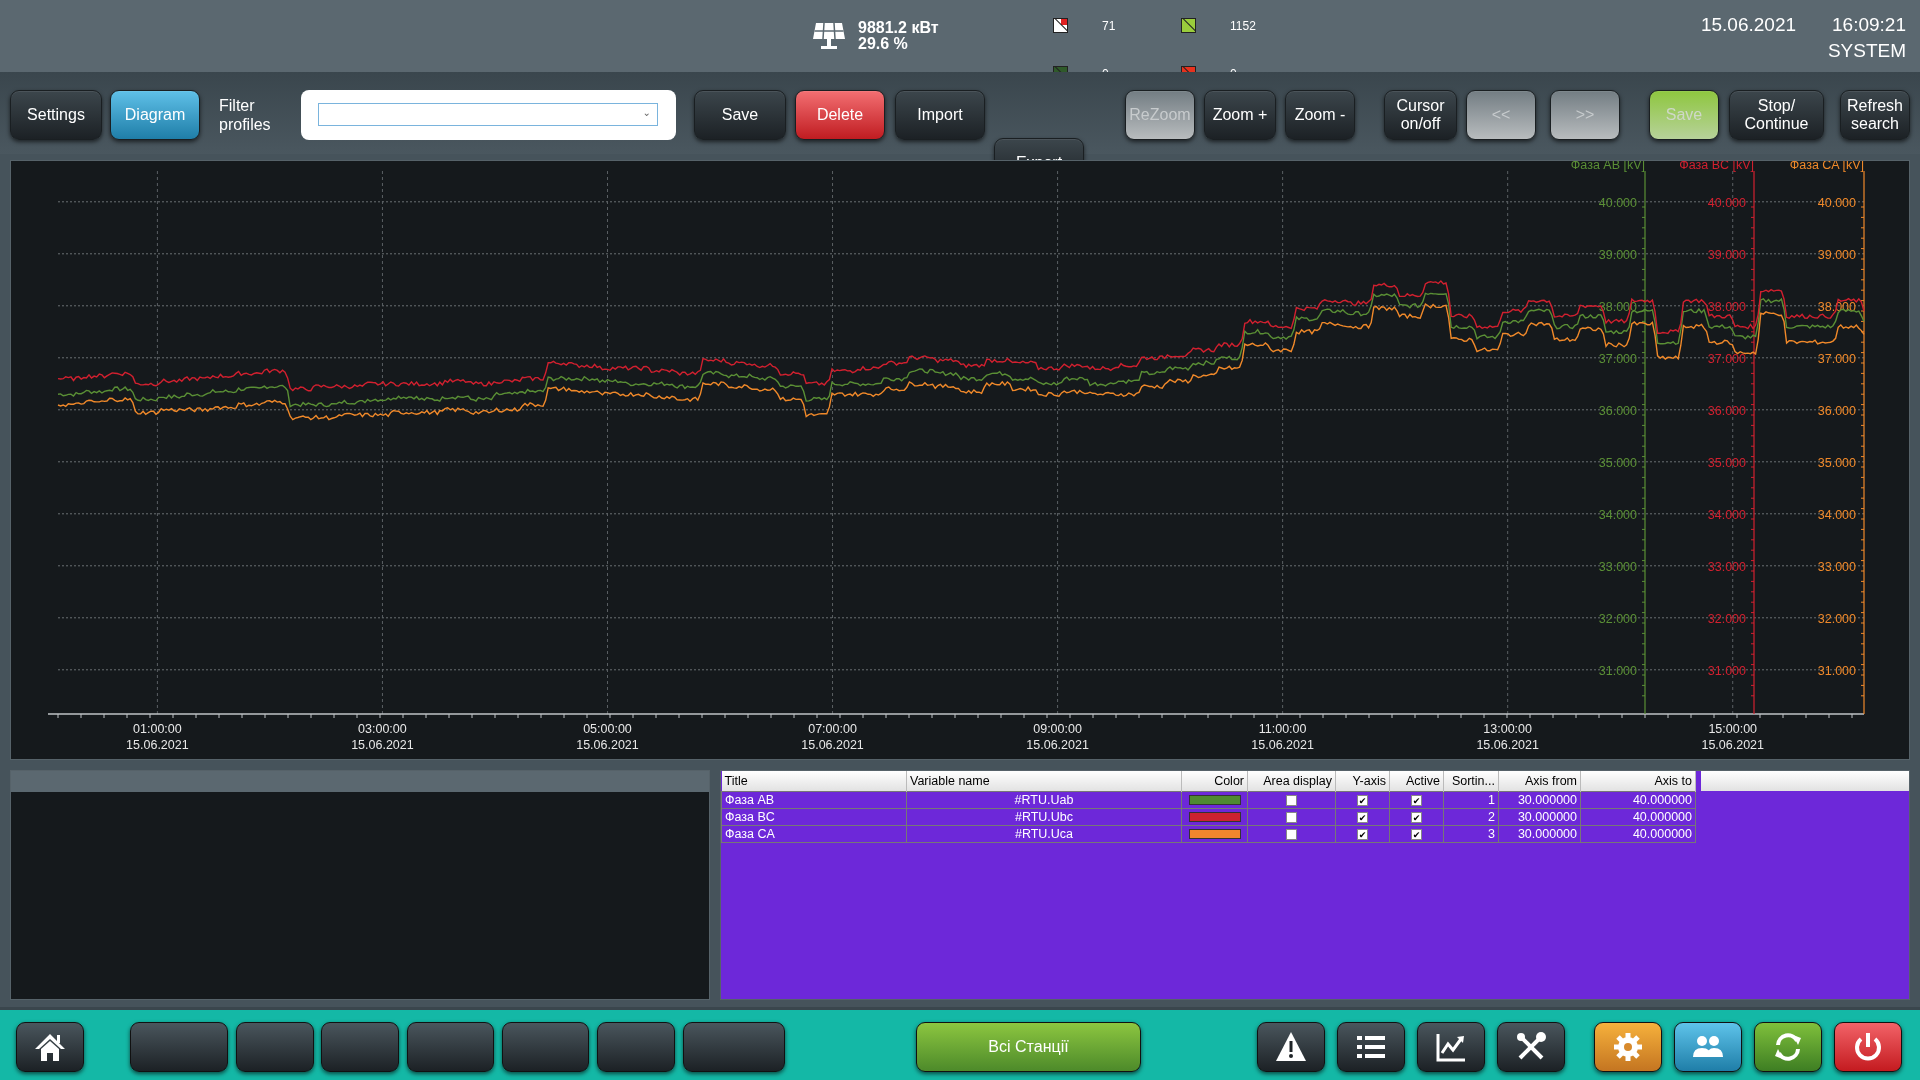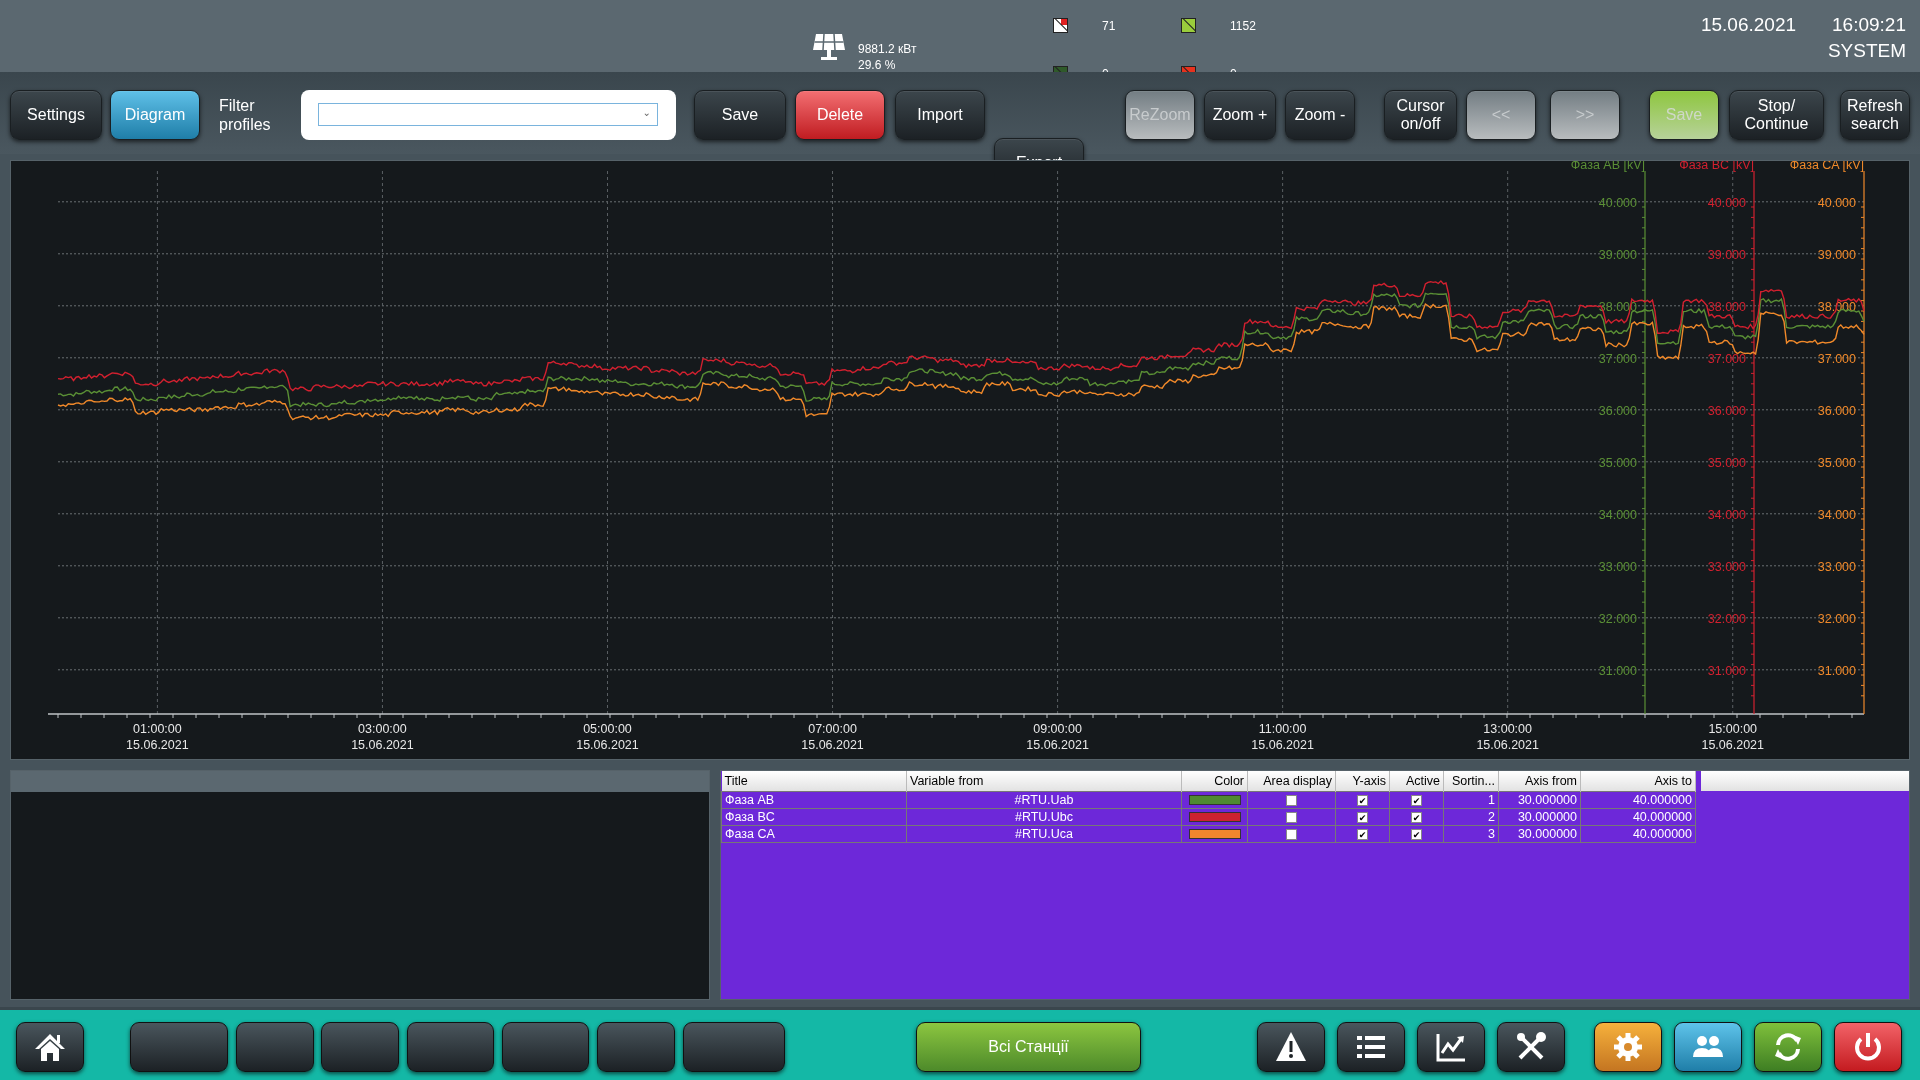--- a/index.html
+++ b/index.html
@@ -1,21 +1,21 @@
 <!DOCTYPE html>
 <html><head>
 <meta charset="utf-8">
 <style>
   * { box-sizing: border-box; margin: 0; padding: 0; }
   html, body { width: 1920px; height: 1080px; overflow: hidden; }
   body { background: #46535b; font-family: "Liberation Sans", sans-serif; color: #fff; position: relative; }
   .topbar { position: absolute; left: 0; top: 0; width: 1920px; height: 72px; background: #5b6870; }
   .solar { position: absolute; left: 812px; top: 20px; display: flex; align-items: center; gap: 12px; }
   .solar svg { width: 34px; height: 30px; }
-  .solar .vals { font-size: 12px; font-weight: normal; line-height: 16px; margin-top: 21px; }
+  .solar .vals { font-size: 16px; font-weight: bold; line-height: 16px; }
   .counters { position: absolute; left: 1053px; top: 18px; display: grid; grid-template-columns: 16px 46px 16px 50px; row-gap: 4px; column-gap: 6px; font-size: 12px; line-height: 14px; align-items: center; gap: 33px; }
   .cnt-icon { width: 15px; height: 15px; border: 1px solid #222; position: relative; overflow: hidden; }
   .cnt-icon::after { content: ""; position: absolute; left: -3px; top: 6px; width: 22px; height: 1px; background: #222; transform: rotate(45deg); }
   .dt { position: absolute; right: 14px; top: 12px; font-size: 19px; text-align: right; line-height: 26px; }
   .dt .row1 span { margin-left: 36px; }
 
   .toolbar { position: absolute; left: 0; top: 72px; width: 1920px; height: 82px; background: linear-gradient(#3a464d, #4a575f); }
   .btn { position: absolute; top: 18px; height: 50px; border-radius: 9px; background: linear-gradient(#3c464c, #1c2125); box-shadow: 0 2px 4px rgba(0,0,0,0.6), inset 0 1px 0 rgba(255,255,255,0.08); color: #fff; font-size: 16px; display: flex; align-items: center; justify-content: center; text-align: center; line-height: 18px; border: 1px solid #1a1f22; cursor: pointer; }
   .btn.blue { background: linear-gradient(#5fc0e8, #1f7ea8); }
   .btn.red { background: linear-gradient(#f36f72, #c01c21); }
@@ -425,21 +425,21 @@
 <div class="lower-left">
   <div class="head"></div>
 </div>
 
 <div class="lower-right">
   <div class="head-fill"></div>
   <table style="position:relative;">
     <thead>
       <tr>
         <th style="width:185px;text-align:left;">Title</th>
-        <th style="width:275px;text-align:left;">Variable from</th>
+        <th style="width:275px;text-align:left;">Variable name</th>
         <th style="width:66px;text-align:right;">Color</th>
         <th style="width:88px;text-align:right;">Area display</th>
         <th style="width:54px;text-align:right;">Y-axis</th>
         <th style="width:54px;text-align:right;">Active</th>
         <th style="width:55px;text-align:right;">Sortin...</th>
         <th style="width:82px;text-align:right;">Axis from</th>
         <th style="width:115px;text-align:right;">Axis to</th>
       </tr>
     </thead>
     <tbody id="tbody">

